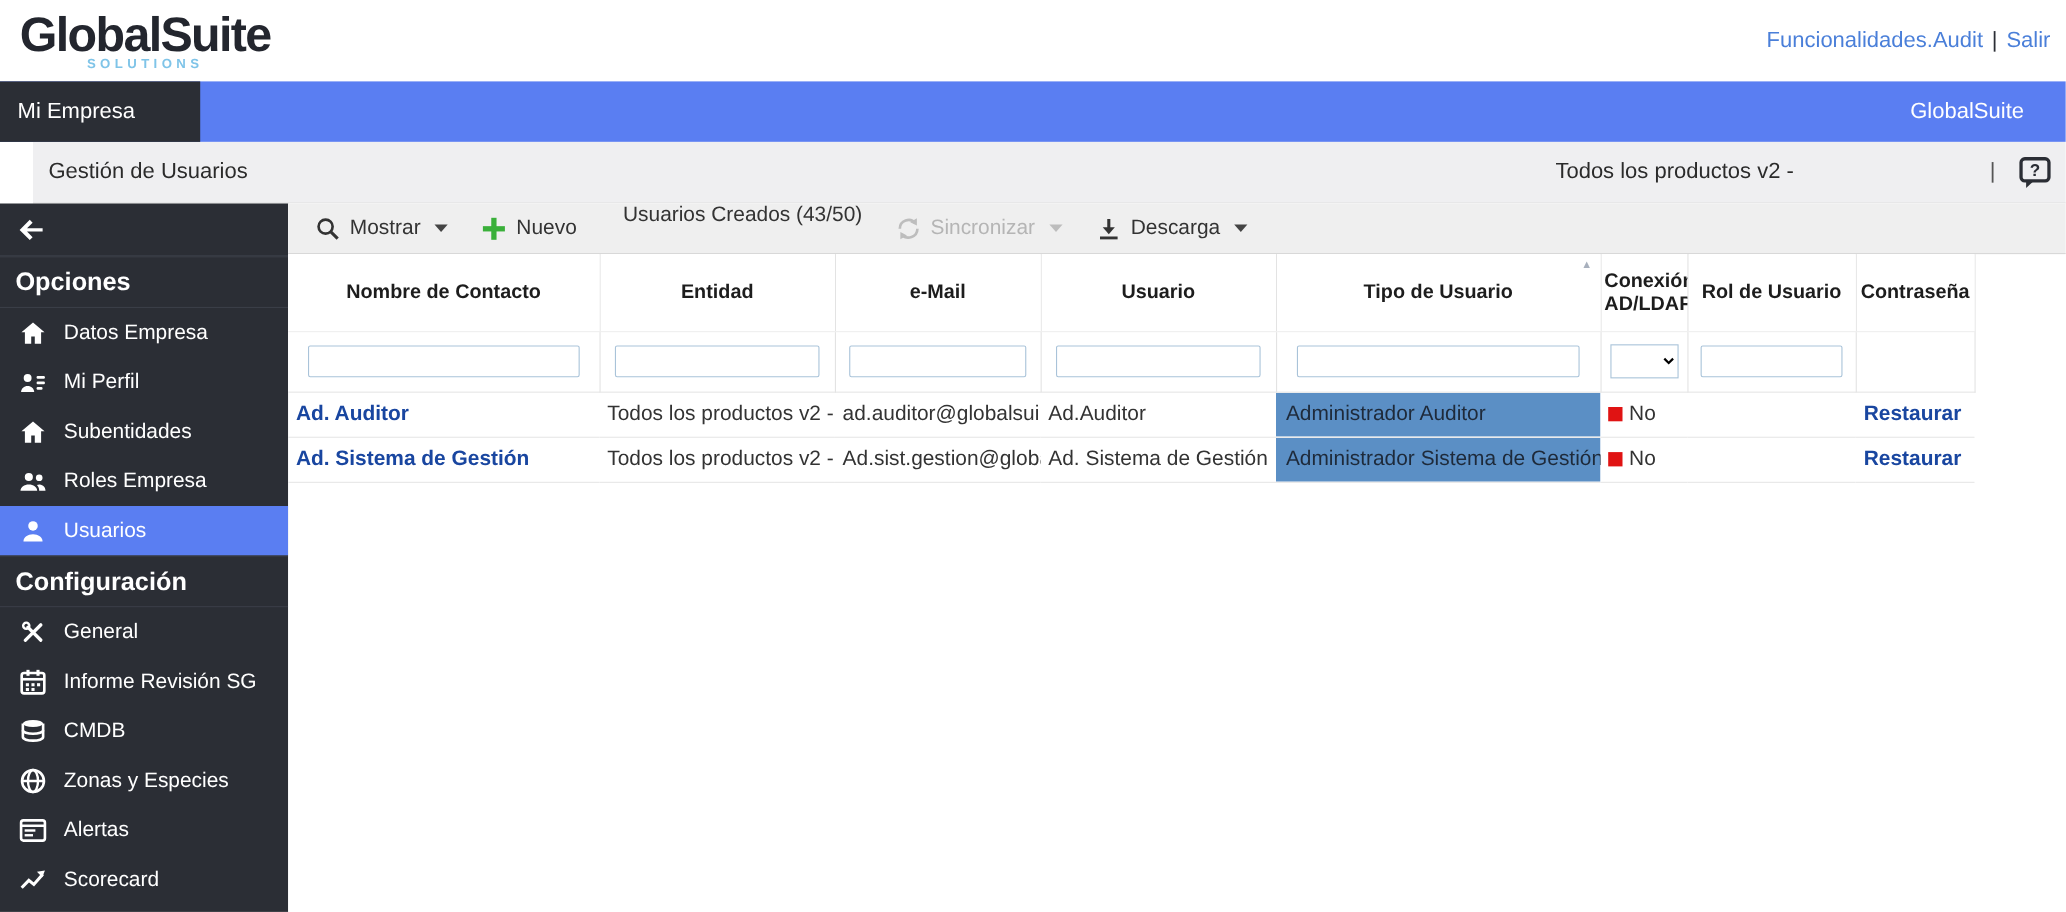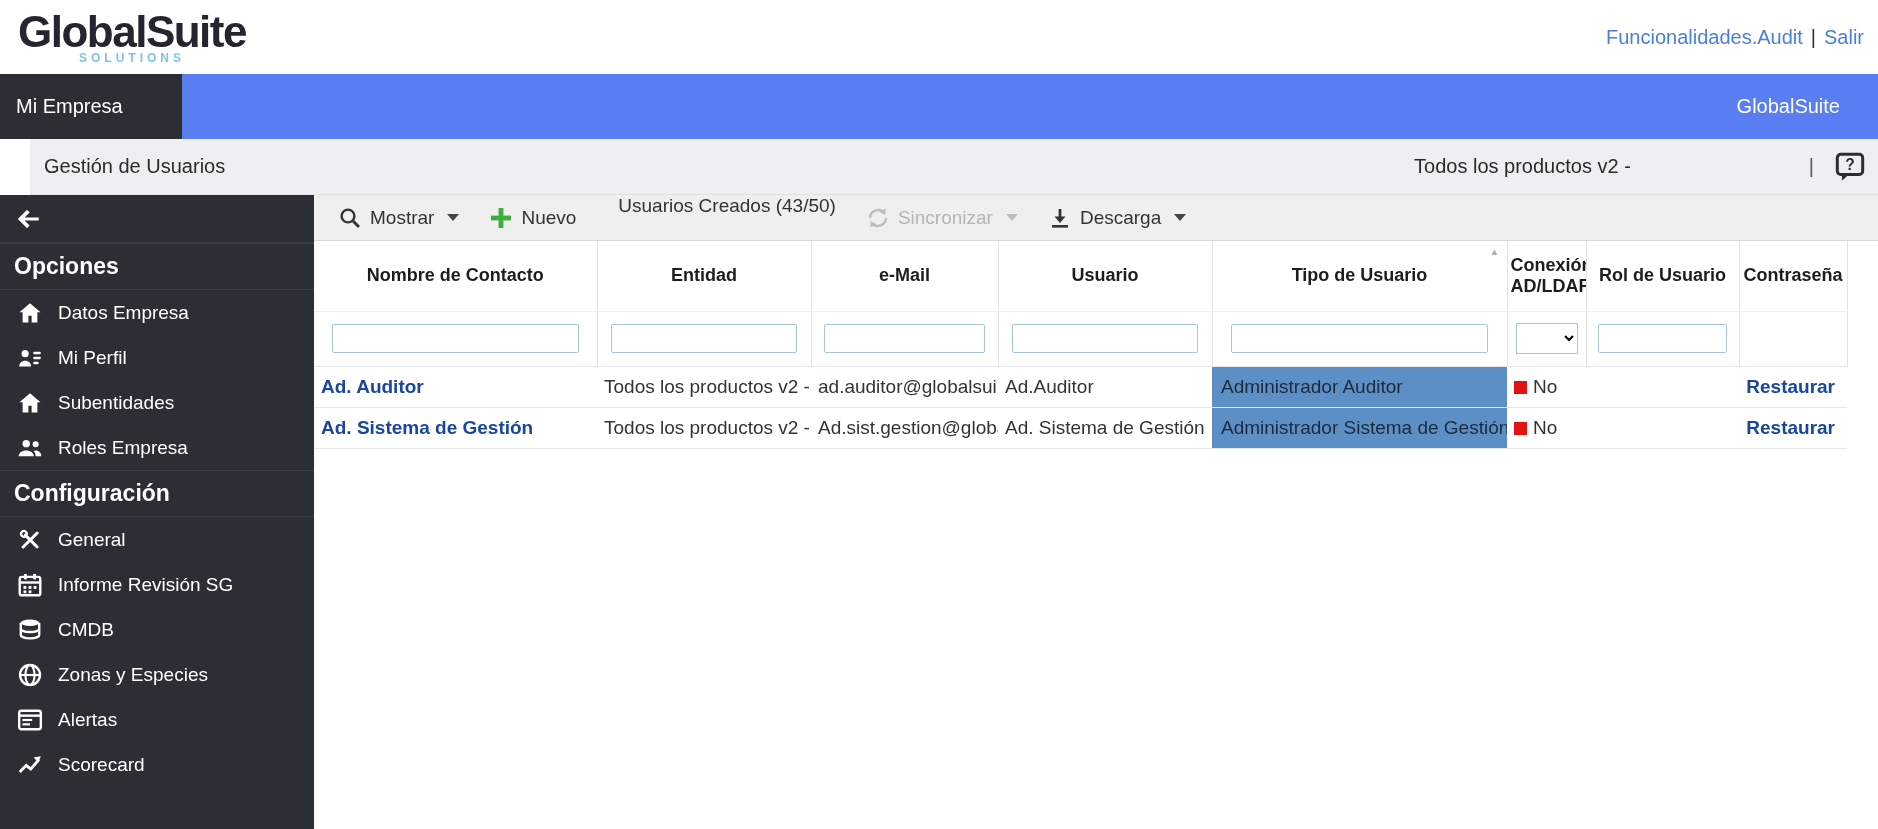--- a/index.html
+++ b/index.html
@@ -13,36 +13,36 @@
   .topbar { height:74px; display:flex; justify-content:space-between; align-items:center;
     padding:0 14px 0 18px; background:#fff; }
   .logo { cursor:pointer; }
   .logo-main { font-size:44px; font-weight:bold; color:#23262e; letter-spacing:-1.5px; line-height:1; }
   .logo-sub { font-size:12px; color:#7fc4e8; letter-spacing:4px; font-weight:bold; text-align:center; margin-top:-3px; }
   .top-nav { font-size:20px; display:flex; align-items:center; gap:8px; }
   .top-nav a { color:#4a7fd9; text-decoration:none; cursor:pointer; }
   .nav-role { color:#56627d; }
   .nav-sep { color:#2b2e35; }
   
-  .appbar { height:65px; background:#5a7ef2; display:flex; justify-content:space-between; align-items:stretch; }
+  .appbar { height:55px; background:#5a7ef2; display:flex; justify-content:space-between; align-items:stretch; }
   .app-tab { background:#2b2e35; color:#fff; width:182px; display:flex; align-items:center;
     padding-left:16px; font-size:20px; cursor:pointer; }
   .app-brand { color:#fff; font-size:20px; display:flex; align-items:center; padding-right:38px; }
   
   .crumbbar { height:56px; background:#efeff1; border-bottom:1px solid #e2e2e2;
     display:flex; align-items:center; justify-content:space-between; padding:0 12px 0 14px;
     font-size:20px; color:#2b2b2b;margin-left:30px; }
   .crumb-right { display:flex; align-items:center; }
   .crumb-context { margin-right:178px; }
   .crumb-sep { margin-right:20px; color:#555; }
   .help-btn { width:32px; height:30px; display:flex; cursor:pointer; }
   
   .main { display:flex; height:644px; }
   
-  .sidebar { width:314px; background:#2b2e35; color:#fff; flex:none; }
+  .sidebar { width:262px; background:#2b2e35; color:#fff; flex:none; }
   .back-row { height:48px; display:flex; align-items:center; padding-left:16px;
     border-bottom:1px solid #3a3e47; cursor:pointer; }
   .section-title { font-size:23px; font-weight:bold; padding:9px 14px;
     border-bottom:1px solid #3a3e47; border-top:1px solid #3a3e47; }
   .nav-item { height:45px; display:flex; align-items:center; gap:15px; padding-left:17px;
     font-size:19px; cursor:pointer; }
   .nav-item.active { background:#5a7ef2; }
   .nav-ico { width:26px; height:26px; flex:none; display:flex; }
   .nav-ico svg { width:26px; height:26px; }
   
@@ -168,20 +168,29 @@
         <svg viewBox="0 0 24 24" fill="#fff">
           <circle cx="8.5" cy="8" r="3.4"></circle>
           <path d="M1.5 19.6c0-3.2 3.2-5.3 7-5.3s7 2.1 7 5.3z"></path>
           <circle cx="17.2" cy="8.6" r="2.8"></circle>
           <path d="M17.6 14.3c2.9.4 4.9 2.3 4.9 5.3h-5.3c0-2-.7-3.7-1.9-4.9.7-.3 1.5-.5 2.3-.4z"></path>
         </svg>
       </span>
       <span>Roles Empresa</span>
     </div>
 
+    <div class="nav-item active">
+      <span class="nav-ico">
+        <svg viewBox="0 0 24 24" fill="#fff">
+          <circle cx="12" cy="7.5" r="4"></circle>
+          <path d="M4 20.5c0-3.6 3.6-6 8-6s8 2.4 8 6z"></path>
+        </svg>
+      </span>
+      <span>Usuarios</span>
+    </div>
 
     <div class="section-title">Configuración</div>
 
     <div class="nav-item">
       <span class="nav-ico">
         <svg viewBox="0 0 24 24">
           <g transform="rotate(45 12 12)">
               <rect x="10.7" y="1.5" width="2.8" height="21" rx="1.2" fill="#fff"></rect>
             </g>
           <g transform="rotate(-45 12 12)">

